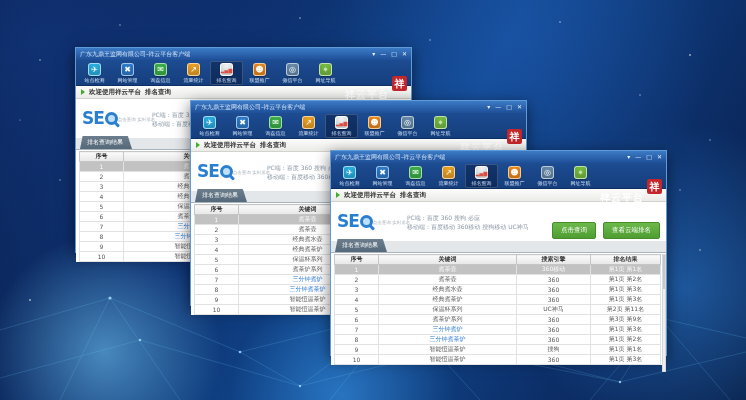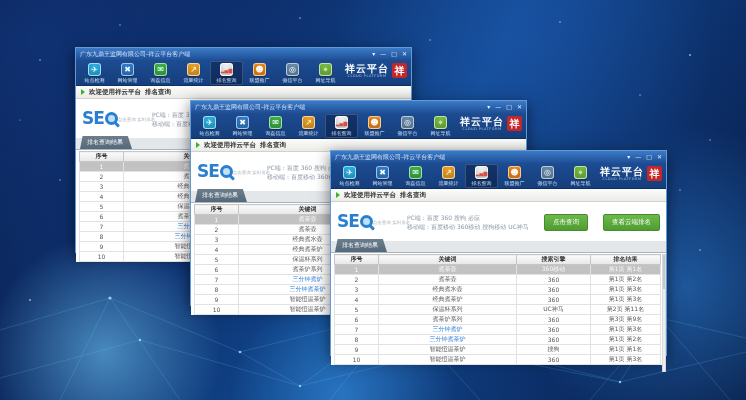--- a/index.html
+++ b/index.html
@@ -48,21 +48,21 @@
   }
   .tb-item.active { background:rgba(0,10,35,.35); box-shadow:inset 0 0 0 1px rgba(255,255,255,.18); }
   .tb-icon {
     width:13px; height:13px; border-radius:3px; display:flex; align-items:center; justify-content:center;
     font-size:8px; color:#fff; box-shadow:inset 0 -4px 6px rgba(0,0,0,.22), 0 1px 1px rgba(0,0,0,.3);
     border:1px solid rgba(255,255,255,.55);
   }
   .tb-label { font-size:5px; color:#cfe0f5; white-space:nowrap; }
   .brand { position:absolute; right:4px; top:3px; display:flex; align-items:center; gap:3px; }
   .brand-txt { text-align:center; }
-  .brand-name { font-size:10px; font-weight:bold; color:#fff; letter-spacing:1px; line-height:10px; font-family:"DejaVu Serif", serif; }
+  .brand-name { font-size:10px; font-weight:bold; color:#fff; letter-spacing:1px; line-height:10px; font-family:"DejaVu Serif", serif;margin-top:27px; }
   .brand-sub { font-size:3.5px; color:#a8c6ec; letter-spacing:.5px; }
   .brand-seal {
     width:15px; height:15px; background:#c3272b; color:#fff; font-size:10px; font-weight:bold;
     display:flex; align-items:center; justify-content:center; border-radius:2px; font-family:"DejaVu Serif", serif;
   }
 
   
   .breadcrumb {
     height:13px; background:linear-gradient(#fcfcfb,#ebebe8); border-bottom:1px solid #d2d2cf;
     display:flex; align-items:center; gap:4px; padding:0 5px;
@@ -74,21 +74,21 @@
   
   .seo-area { position:relative; height:39px; background:#fff; display:flex; align-items:center; padding:0 6px; }
   .seo-logo { display:flex; flex-direction:row; align-items:center; width:64px; }
   .seo-mark { display:flex; align-items:center; }
   .seo-se { font-size:17px; font-weight:bold; color:#2a7fd0; letter-spacing:-1px; line-height:17px; }
   .seo-lens { width:13px; height:13px; border:3px solid #2a7fd0; border-radius:50%; position:relative; background:#bfe0f8; margin-left:1px; }
   .seo-lens::after { content:""; position:absolute; width:6px; height:2.5px; background:#2a7fd0; transform:rotate(45deg); right:-5px; bottom:-3px; border-radius:1px; }
   .seo-tagline { font-size:4.5px; color:#aab4bd; margin-top:1px; white-space:nowrap; }
   .seo-lines { margin-left:6px; }
   .seo-lines div { font-size:6px; color:#8a97a5; line-height:9px; white-space:nowrap; }
-  .btn-group { position:absolute; right:6px; top:12px; display:flex; gap:15px;margin-left:48px; }
+  .btn-group { position:absolute; right:6px; top:20px; display:flex; gap:7px;margin-left:48px; }
   .g-btn {
     background:linear-gradient(#6cb94b,#4f9c31); border:1px solid #478c2c; color:#fff;
     font-size:6.5px; padding:4px 8px; border-radius:2px; white-space:nowrap; cursor:pointer; line-height:1;
     font-family:"DejaVu Sans", sans-serif;
   }
 
   
   .tabbar { height:12px; background:#e3e7ea; border-bottom:1px solid #a9b4bd; display:flex; align-items:flex-end; padding-left:4px; }
   .tab {
     background:linear-gradient(#6c7e8d,#55697a); color:#fff; font-size:6px; padding:2px 9px 2px 7px;

